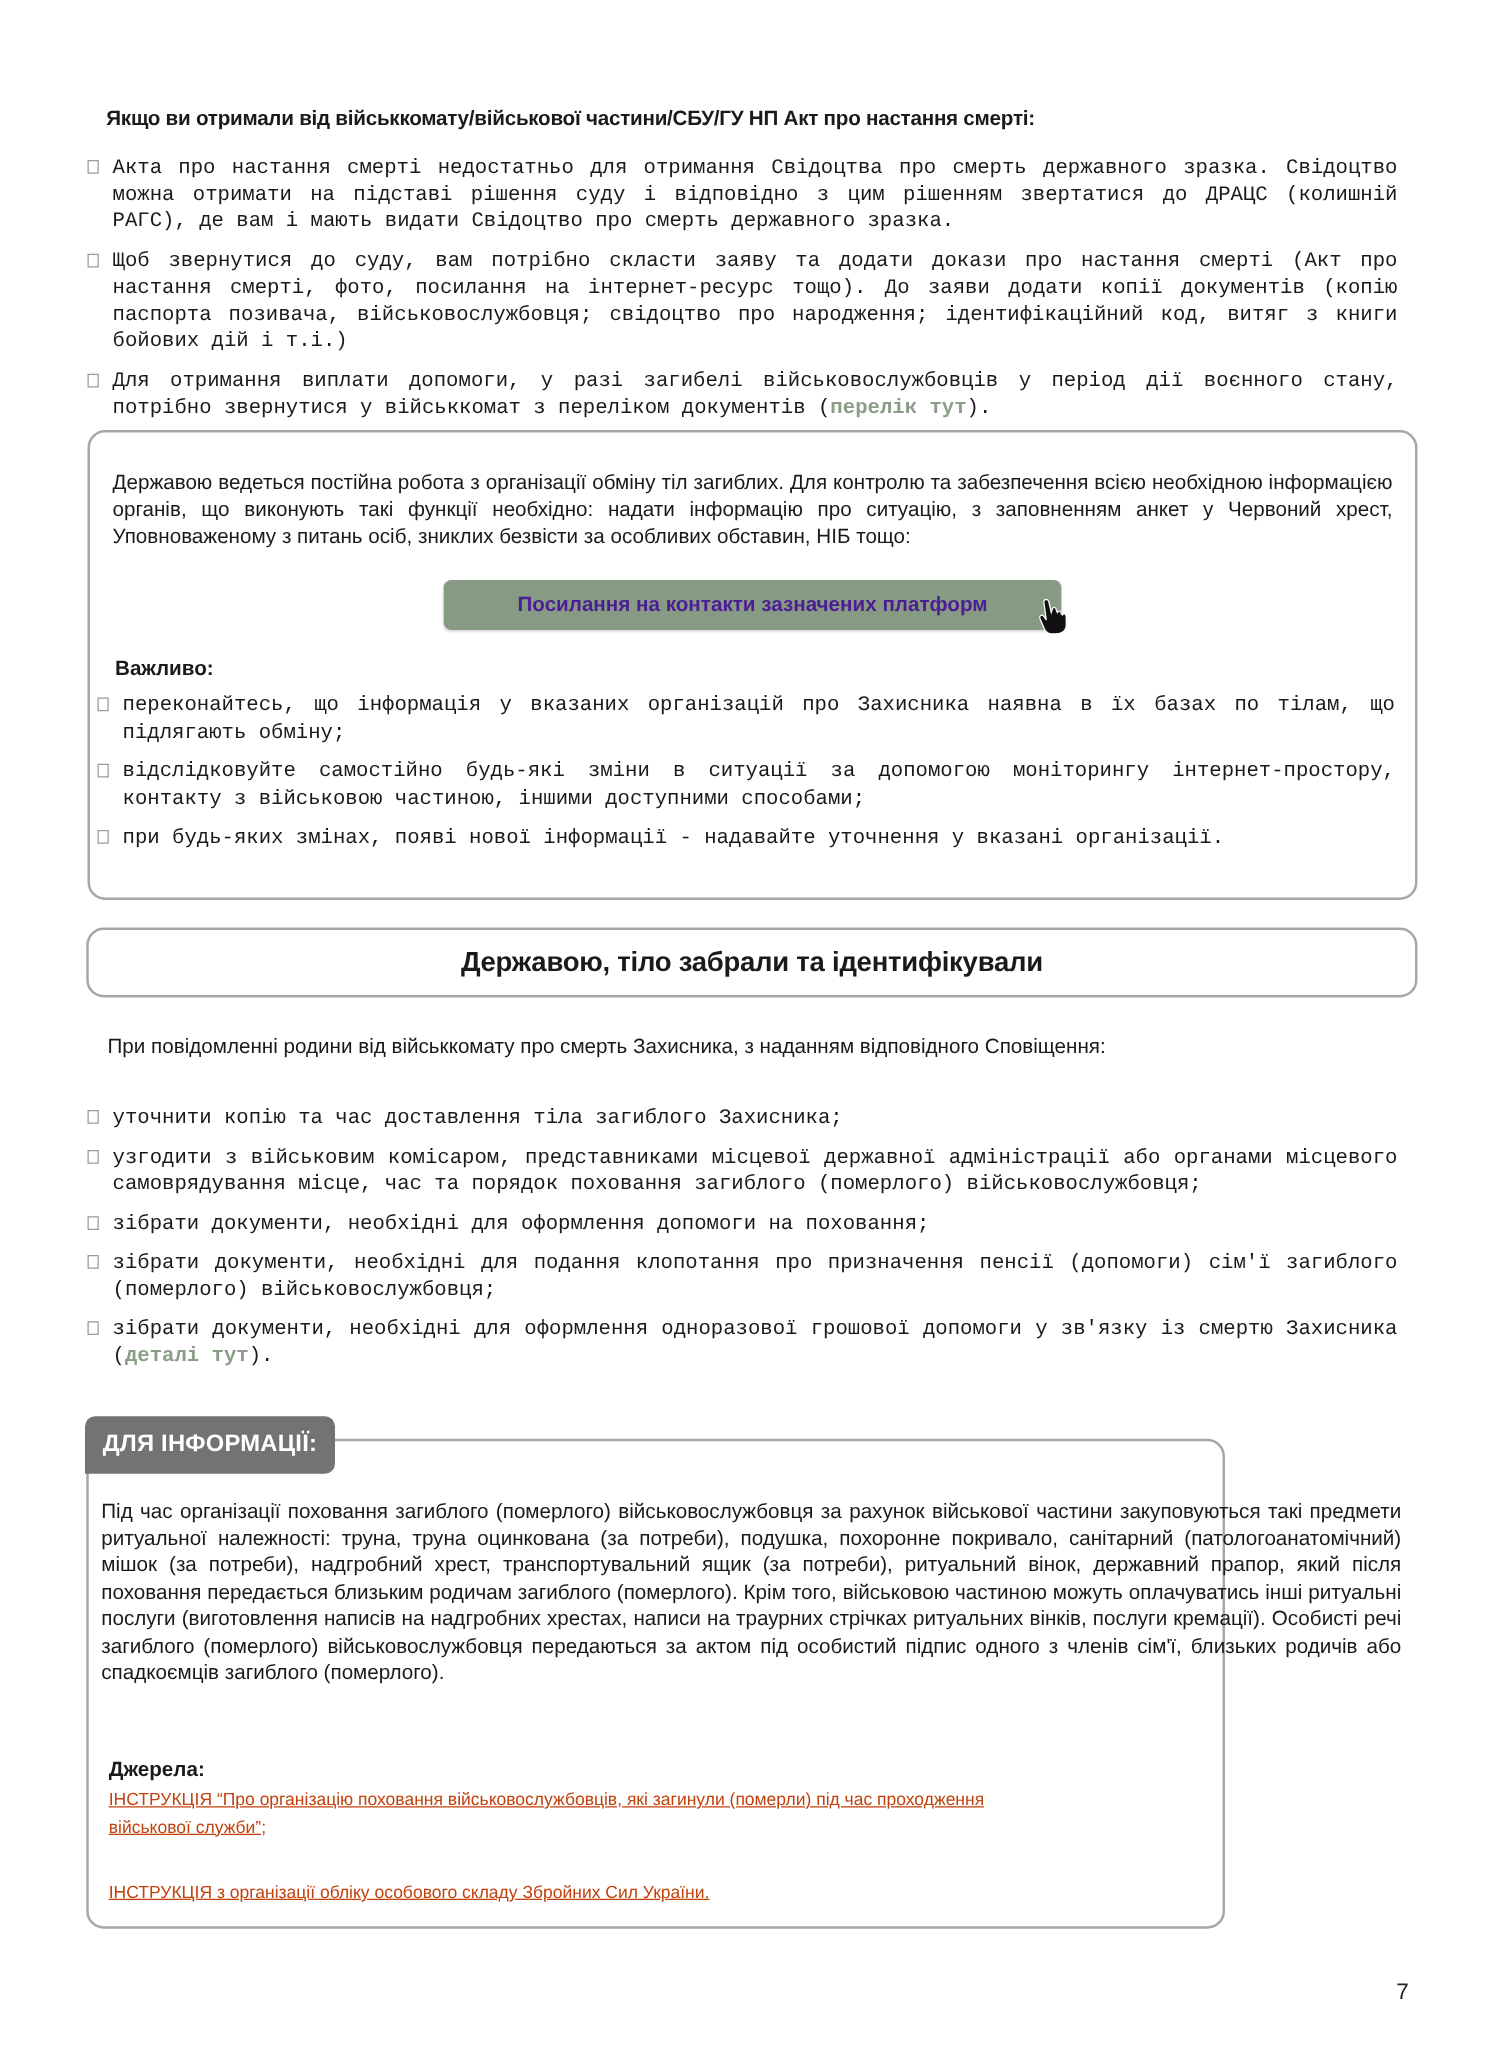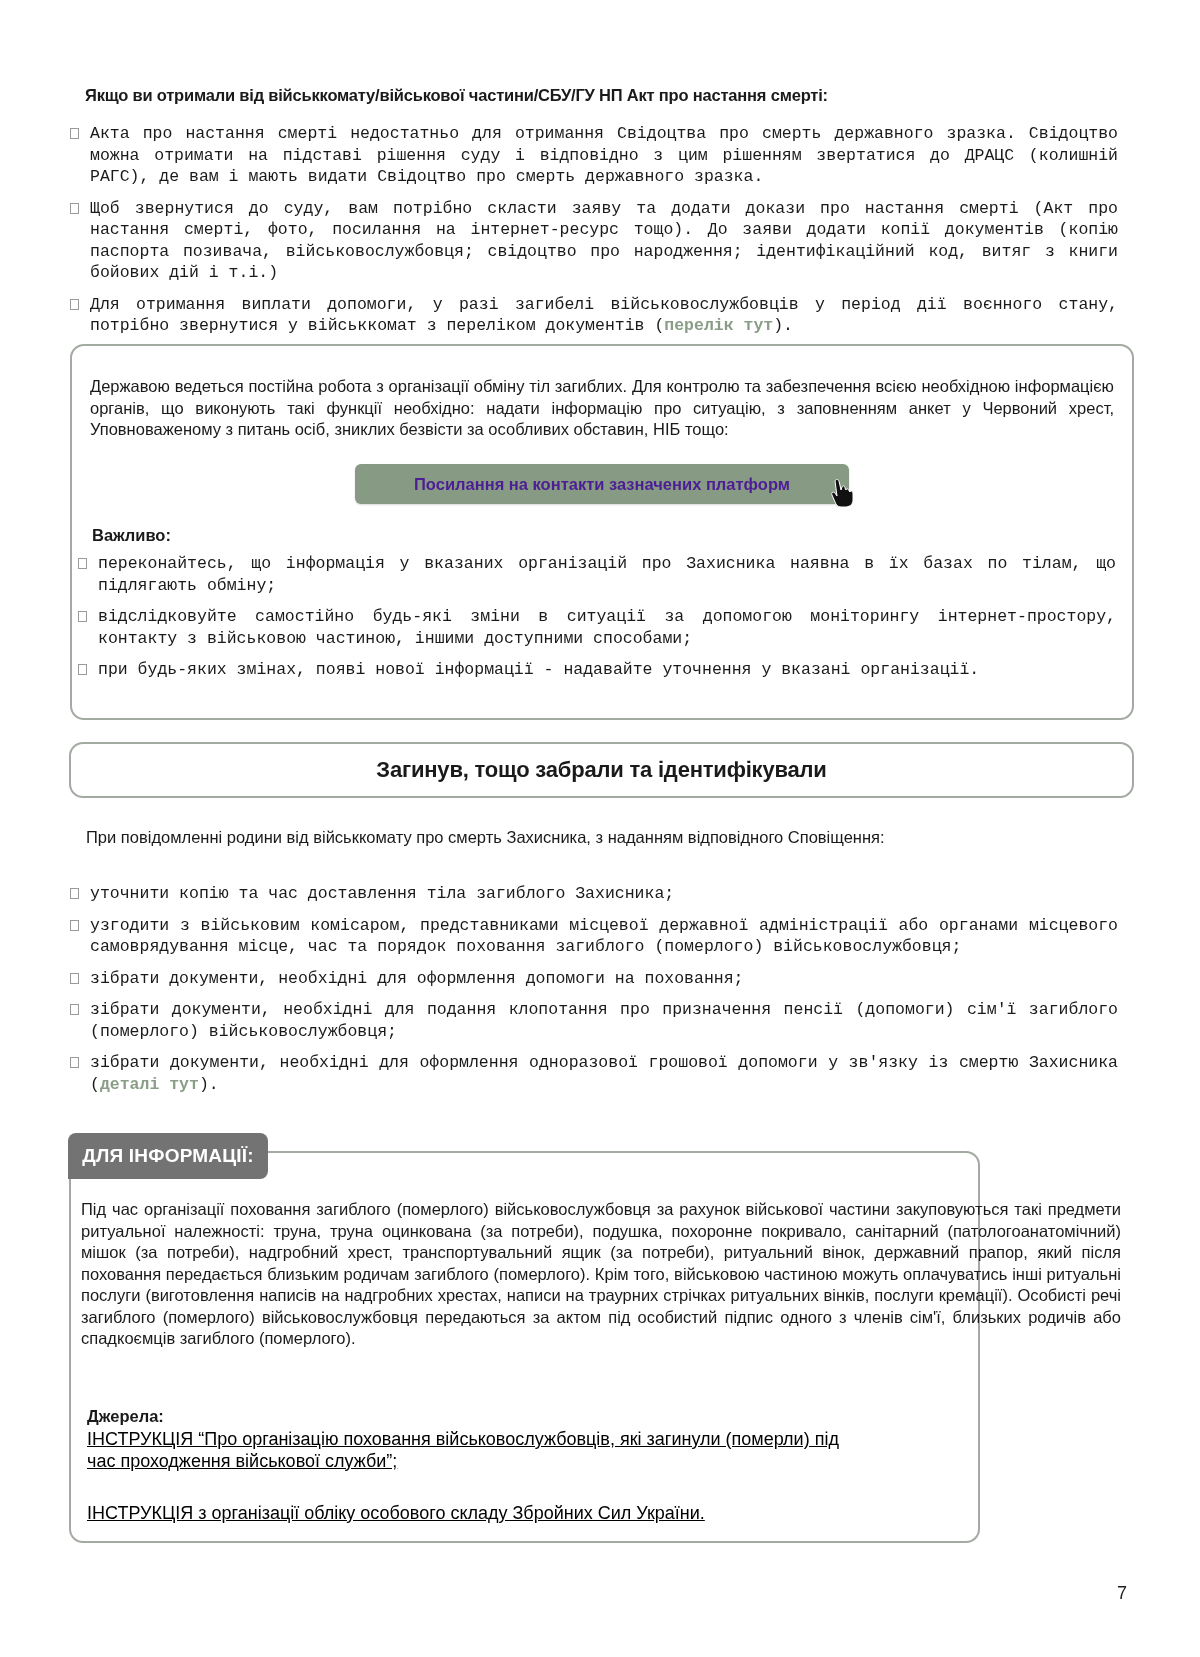--- a/index.html
+++ b/index.html
@@ -60,22 +60,22 @@
     letter-spacing: 0.2px;
   }
   .box3 .body {
     position: absolute; left: 10px; top: 46px; width: 1040px; font-size: 16.5px; line-height: 21.5px;
     text-align: justify;
   }
   .sources-label {
     position: absolute; left: 16px; top: 254px; font-weight: bold; font-size: 16.5px;
   }
   .src {
-    position: absolute; left: 16px; font-size: 18px; line-height: 21.5px; text-decoration: underline;
-    cursor: pointer; color: #000000;
+    position: absolute; left: 16px; font-size: 14px; line-height: 21.5px; text-decoration: underline;
+    cursor: pointer; color: #c2410c;
   }
   .src1 { top: 276px; width: 760px; }
   .src2 { top: 350px; }
   .pagenum {
     position: absolute; left: 1117px; top: 1583px; font-size: 18px; color: #222;
   }
 </style>
 </head>
 <body>
 
@@ -117,21 +117,21 @@
         <span>відслідковуйте самостійно будь-які зміни в ситуації за допомогою моніторингу інтернет-простору, контакту з військовою частиною, іншими доступними способами;</span>
       </li>
       <li>
         <span class="bullet"></span>
         <span>при будь-яких змінах, появі нової інформації - надавайте уточнення у вказані організації.</span>
       </li>
     </ul>
   </div>
 
   <div class="box box2">
-    <span class="title">Загинув, тощо забрали та ідентифікували</span>
+    <span class="title">Державою, тіло забрали та ідентифікували</span>
   </div>
 
   <div class="para">При повідомленні родини від військкомату про смерть Захисника, з наданням відповідного Сповіщення:</div>
 
   <ul class="blist" style="top:883px;">
     <li>
       <span class="bullet"></span>
       <span>уточнити копію та час доставлення тіла загиблого Захисника;</span>
     </li>
     <li>

